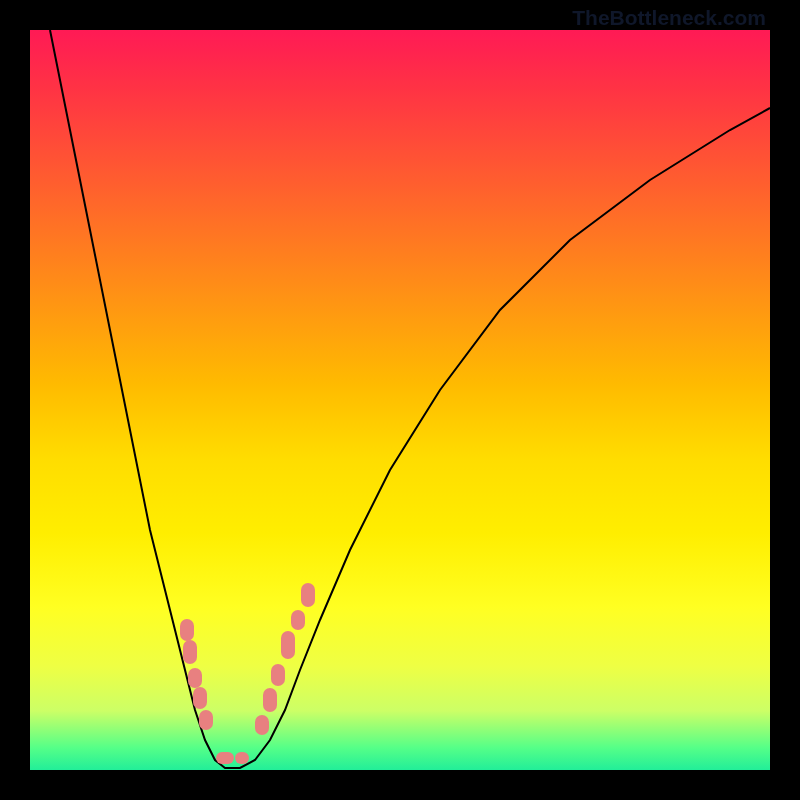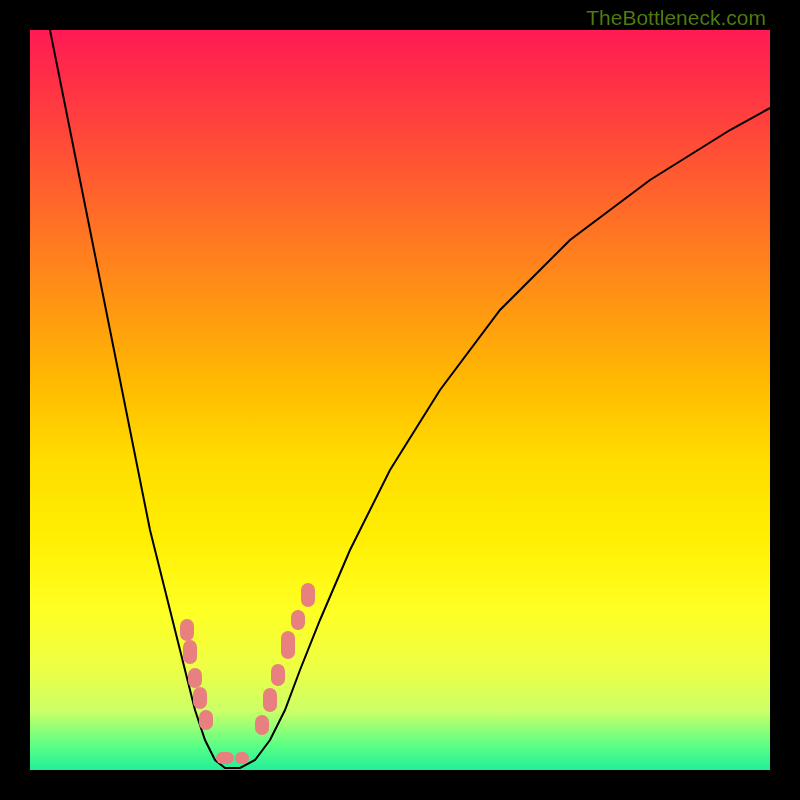--- a/index.html
+++ b/index.html
@@ -37,22 +37,22 @@
     }
     .axis-left { left: 0; top: 0; width: 30px; height: 800px; }
     .axis-right { right: 0; top: 0; width: 30px; height: 800px; }
     .axis-top { left: 0; top: 0; width: 800px; height: 30px; }
     .axis-bottom { left: 0; bottom: 0; width: 800px; height: 30px; }
     .watermark {
       position: absolute;
       top: 6px;
       right: 34px;
       font-size: 21px;
-      color: #4d7c0f;
-      font-weight: normal;
+      color: #0f172a;
+      font-weight: bold;
       z-index: 10;
     }
     .curve-svg {
       position: absolute;
       left: 30px;
       top: 30px;
       width: 740px;
       height: 740px;
       z-index: 5;
     }

